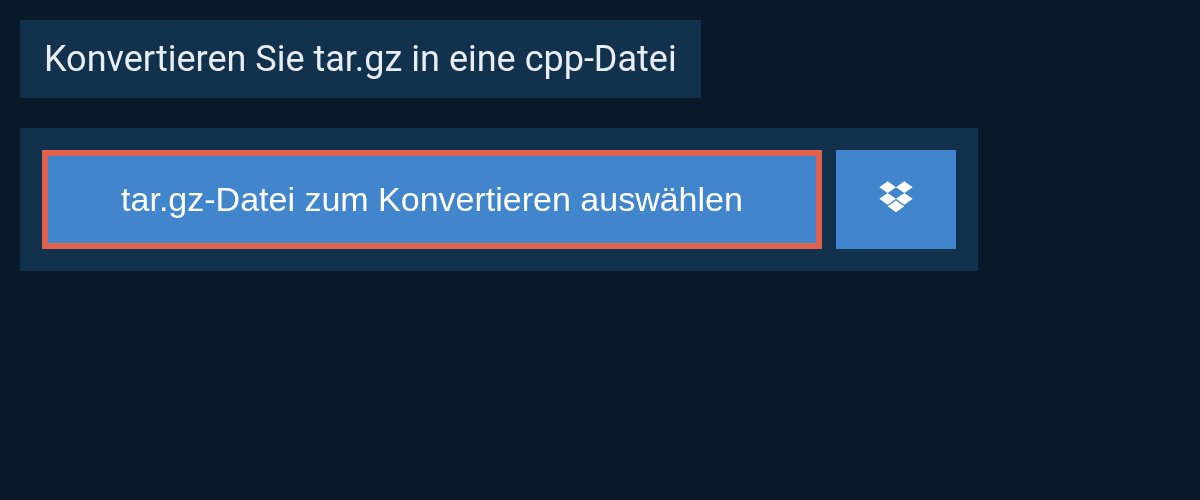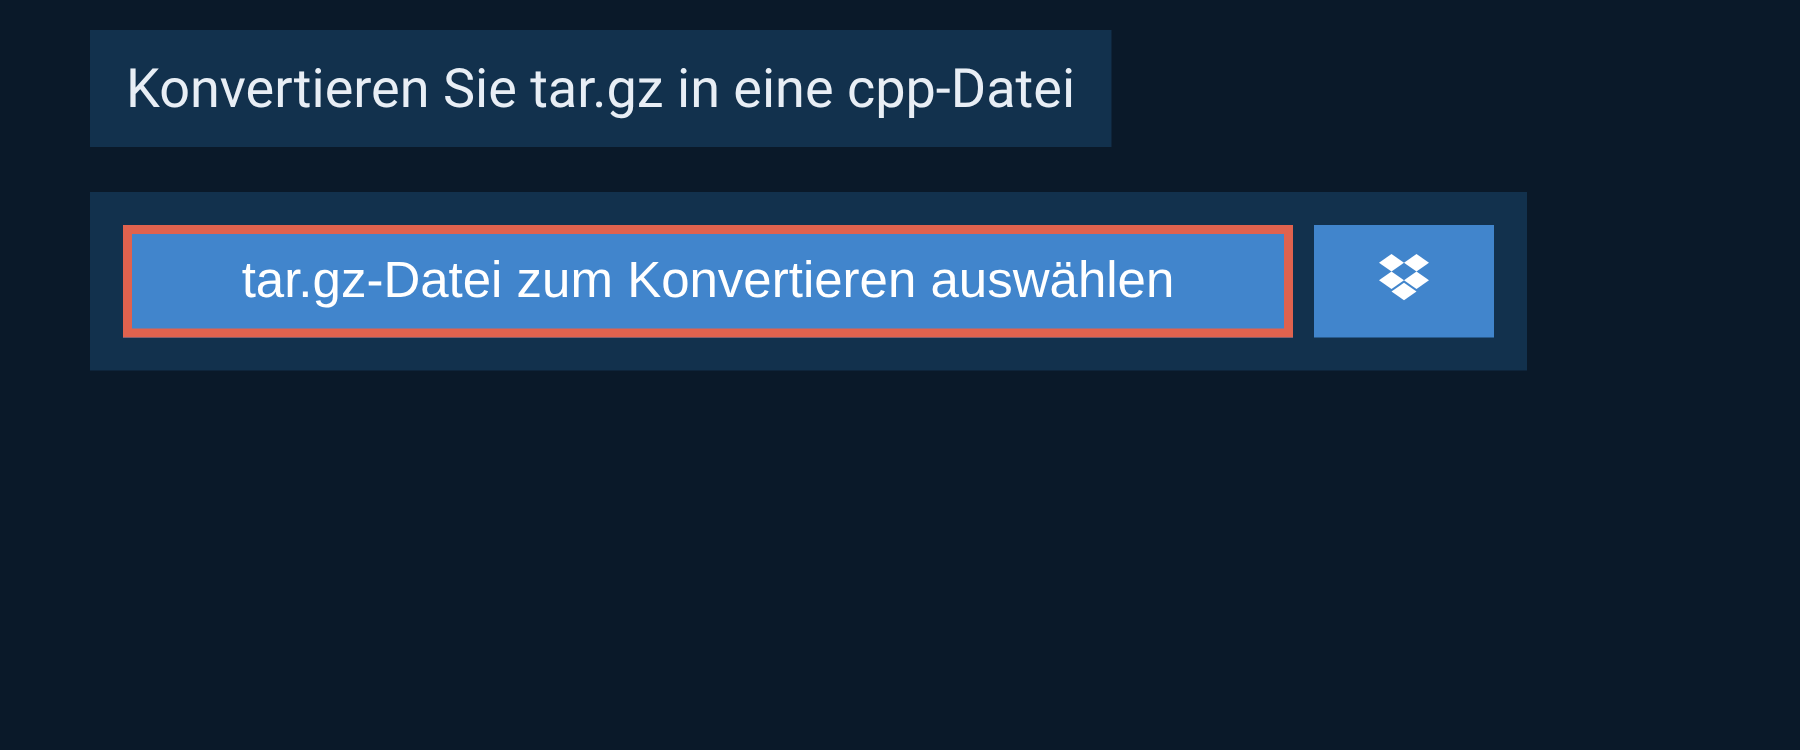--- a/index.html
+++ b/index.html
@@ -9,21 +9,20 @@
     }
     body {
       width: 1200px;
       height: 500px;
       background: #0a1929;
       font-family: -apple-system, BlinkMacSystemFont, "Segoe UI", Roboto, Helvetica, Arial, sans-serif;
       overflow: hidden;
     }
     .container {
       padding: 20px;
-      margin-left: 40px;
     }
     .title-bar {
       background: #12314d;
       padding: 18px 24px;
       display: inline-block;
       margin-bottom: 30px;
     }
     .title {
       color: #e8eef5;
       font-size: 36px;
@@ -37,21 +36,21 @@
       width: 958px;
       align-items: stretch;
     }
     .select-button {
       flex: 1;
       background: #4185cc;
       border: 6px solid #e0624e;
       color: #ffffff;
       font-size: 34px;
       font-weight: 400;
-      padding: 12px 20px;
+      padding: 24px 20px;
       cursor: pointer;
       display: flex;
       align-items: center;
       justify-content: center;
       text-align: center;
     }
     .dropbox-button {
       width: 120px;
       background: #4185cc;
       border: none;

